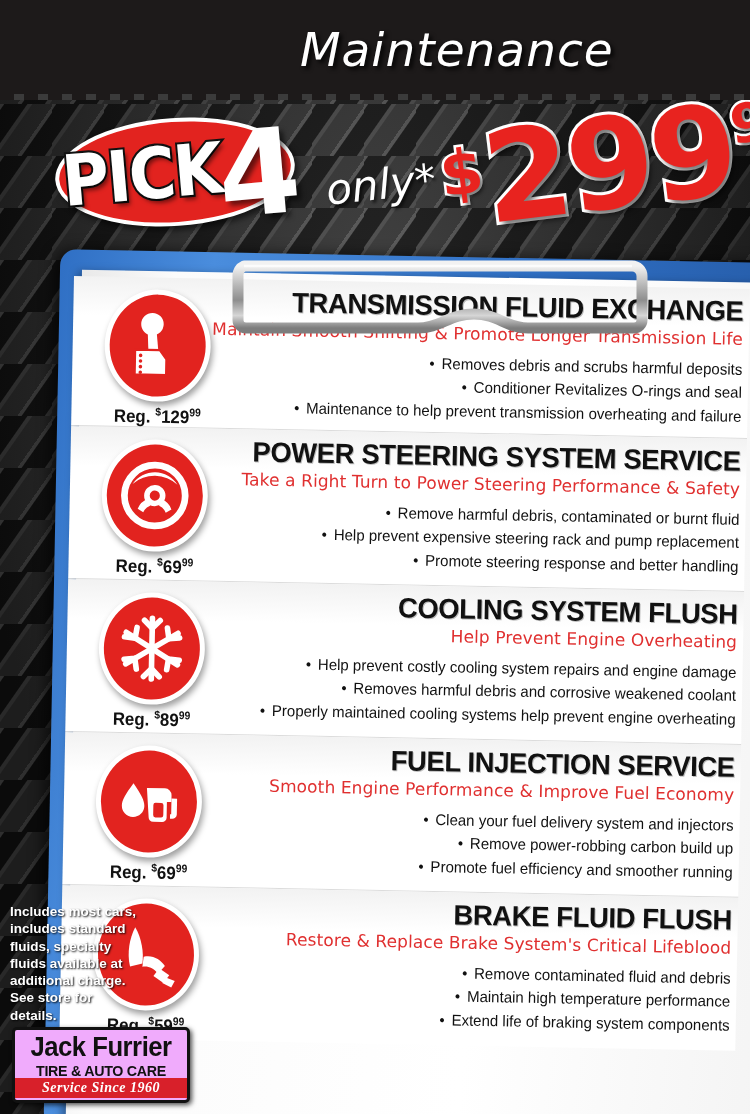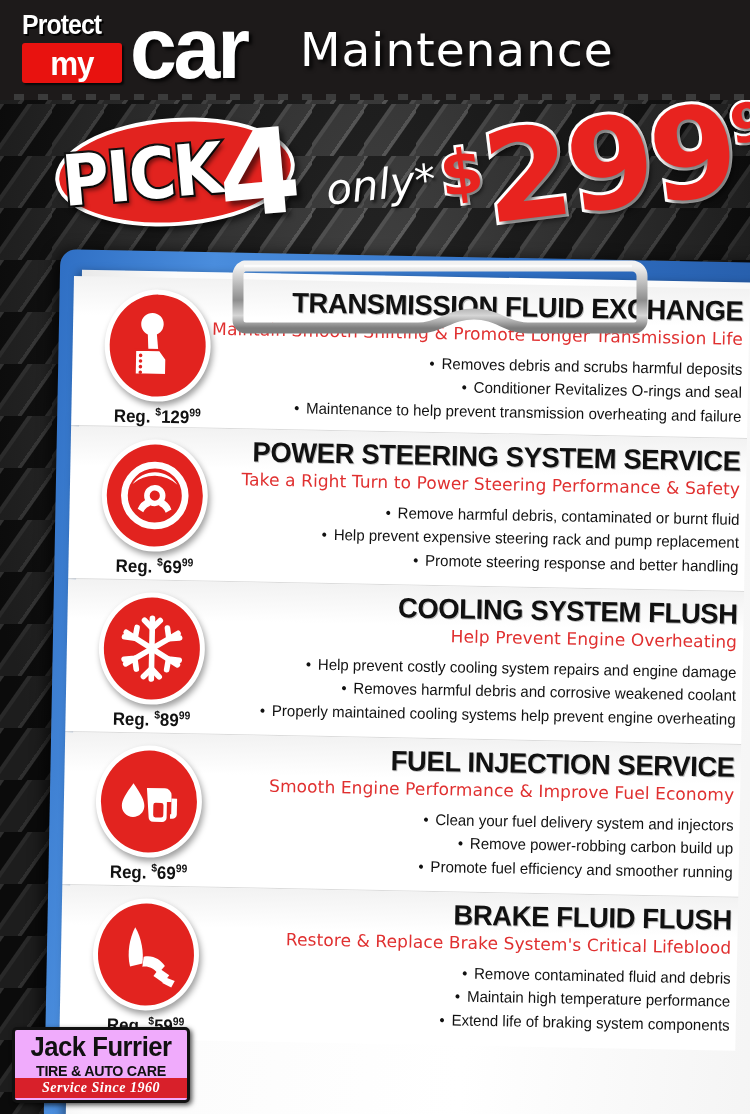--- a/index.html
+++ b/index.html
@@ -105,20 +105,21 @@
     transform: scaleX(1.08) scaleY(1.12);
     transform-origin: left top;
     text-shadow: 3px 3px 3px rgba(0,0,0,0.8);
   }
   .header-title {
     position: absolute;
     left: 300px; top: 22px;
     color: #fff;
     font-family: "DejaVu Sans", sans-serif;
     font-size: 47px;
+    font-style: italic;
     font-weight: normal;
     letter-spacing: 1px;
     text-shadow: 3px 3px 4px rgba(0,0,0,0.85);
   }
 
   
   .price-band {
     position: absolute;
     left: 0; top: 100px;
     width: 750px; height: 160px;
@@ -389,29 +390,20 @@
   }
 </style>
 </head>
 <body>
 
 <div class="flyer">
 
   <div class="bg"></div>
 
   <div class="header">
-    <div class="logo-block">
-      <div class="logo-left">
-        <div class="logo-protect">Protect</div>
-        <div class="logo-my-box">
-          <div class="logo-my">my</div>
-        </div>
-      </div>
-      <div class="logo-car">car</div>
-    </div>
     <div class="header-title">Maintenance</div>
   </div>
 
   <div class="price-band">
     <div class="pick-circle"></div>
     <div class="pick-text">PICK</div>
     <div class="pick-four">4</div>
     <div class="only-text">only*</div>
     <div class="price-wrap">
       <div class="price-dollar">$</div>
@@ -555,20 +547,21 @@
       <div class="svc-sub">Restore &amp; Replace Brake System's Critical Lifeblood</div>
       <ul class="svc-bullets">
         <li>Remove contaminated fluid and debris</li>
         <li>Maintain high temperature performance</li>
         <li>Extend life of braking system components</li>
       </ul>
     </div>
 
   </div>
 
+  <div class="disclaimer">Includes most cars, includes standard fluids, specialty fluids available at additional charge. See store for details.</div>
 
   <div class="dealer">
     <div class="dealer-name">Jack Furrier</div>
     <div class="dealer-sub">TIRE &amp; AUTO CARE</div>
     <div class="dealer-tag">
       <span>Service Since 1960</span>
     </div>
   </div>
 
 </div>

